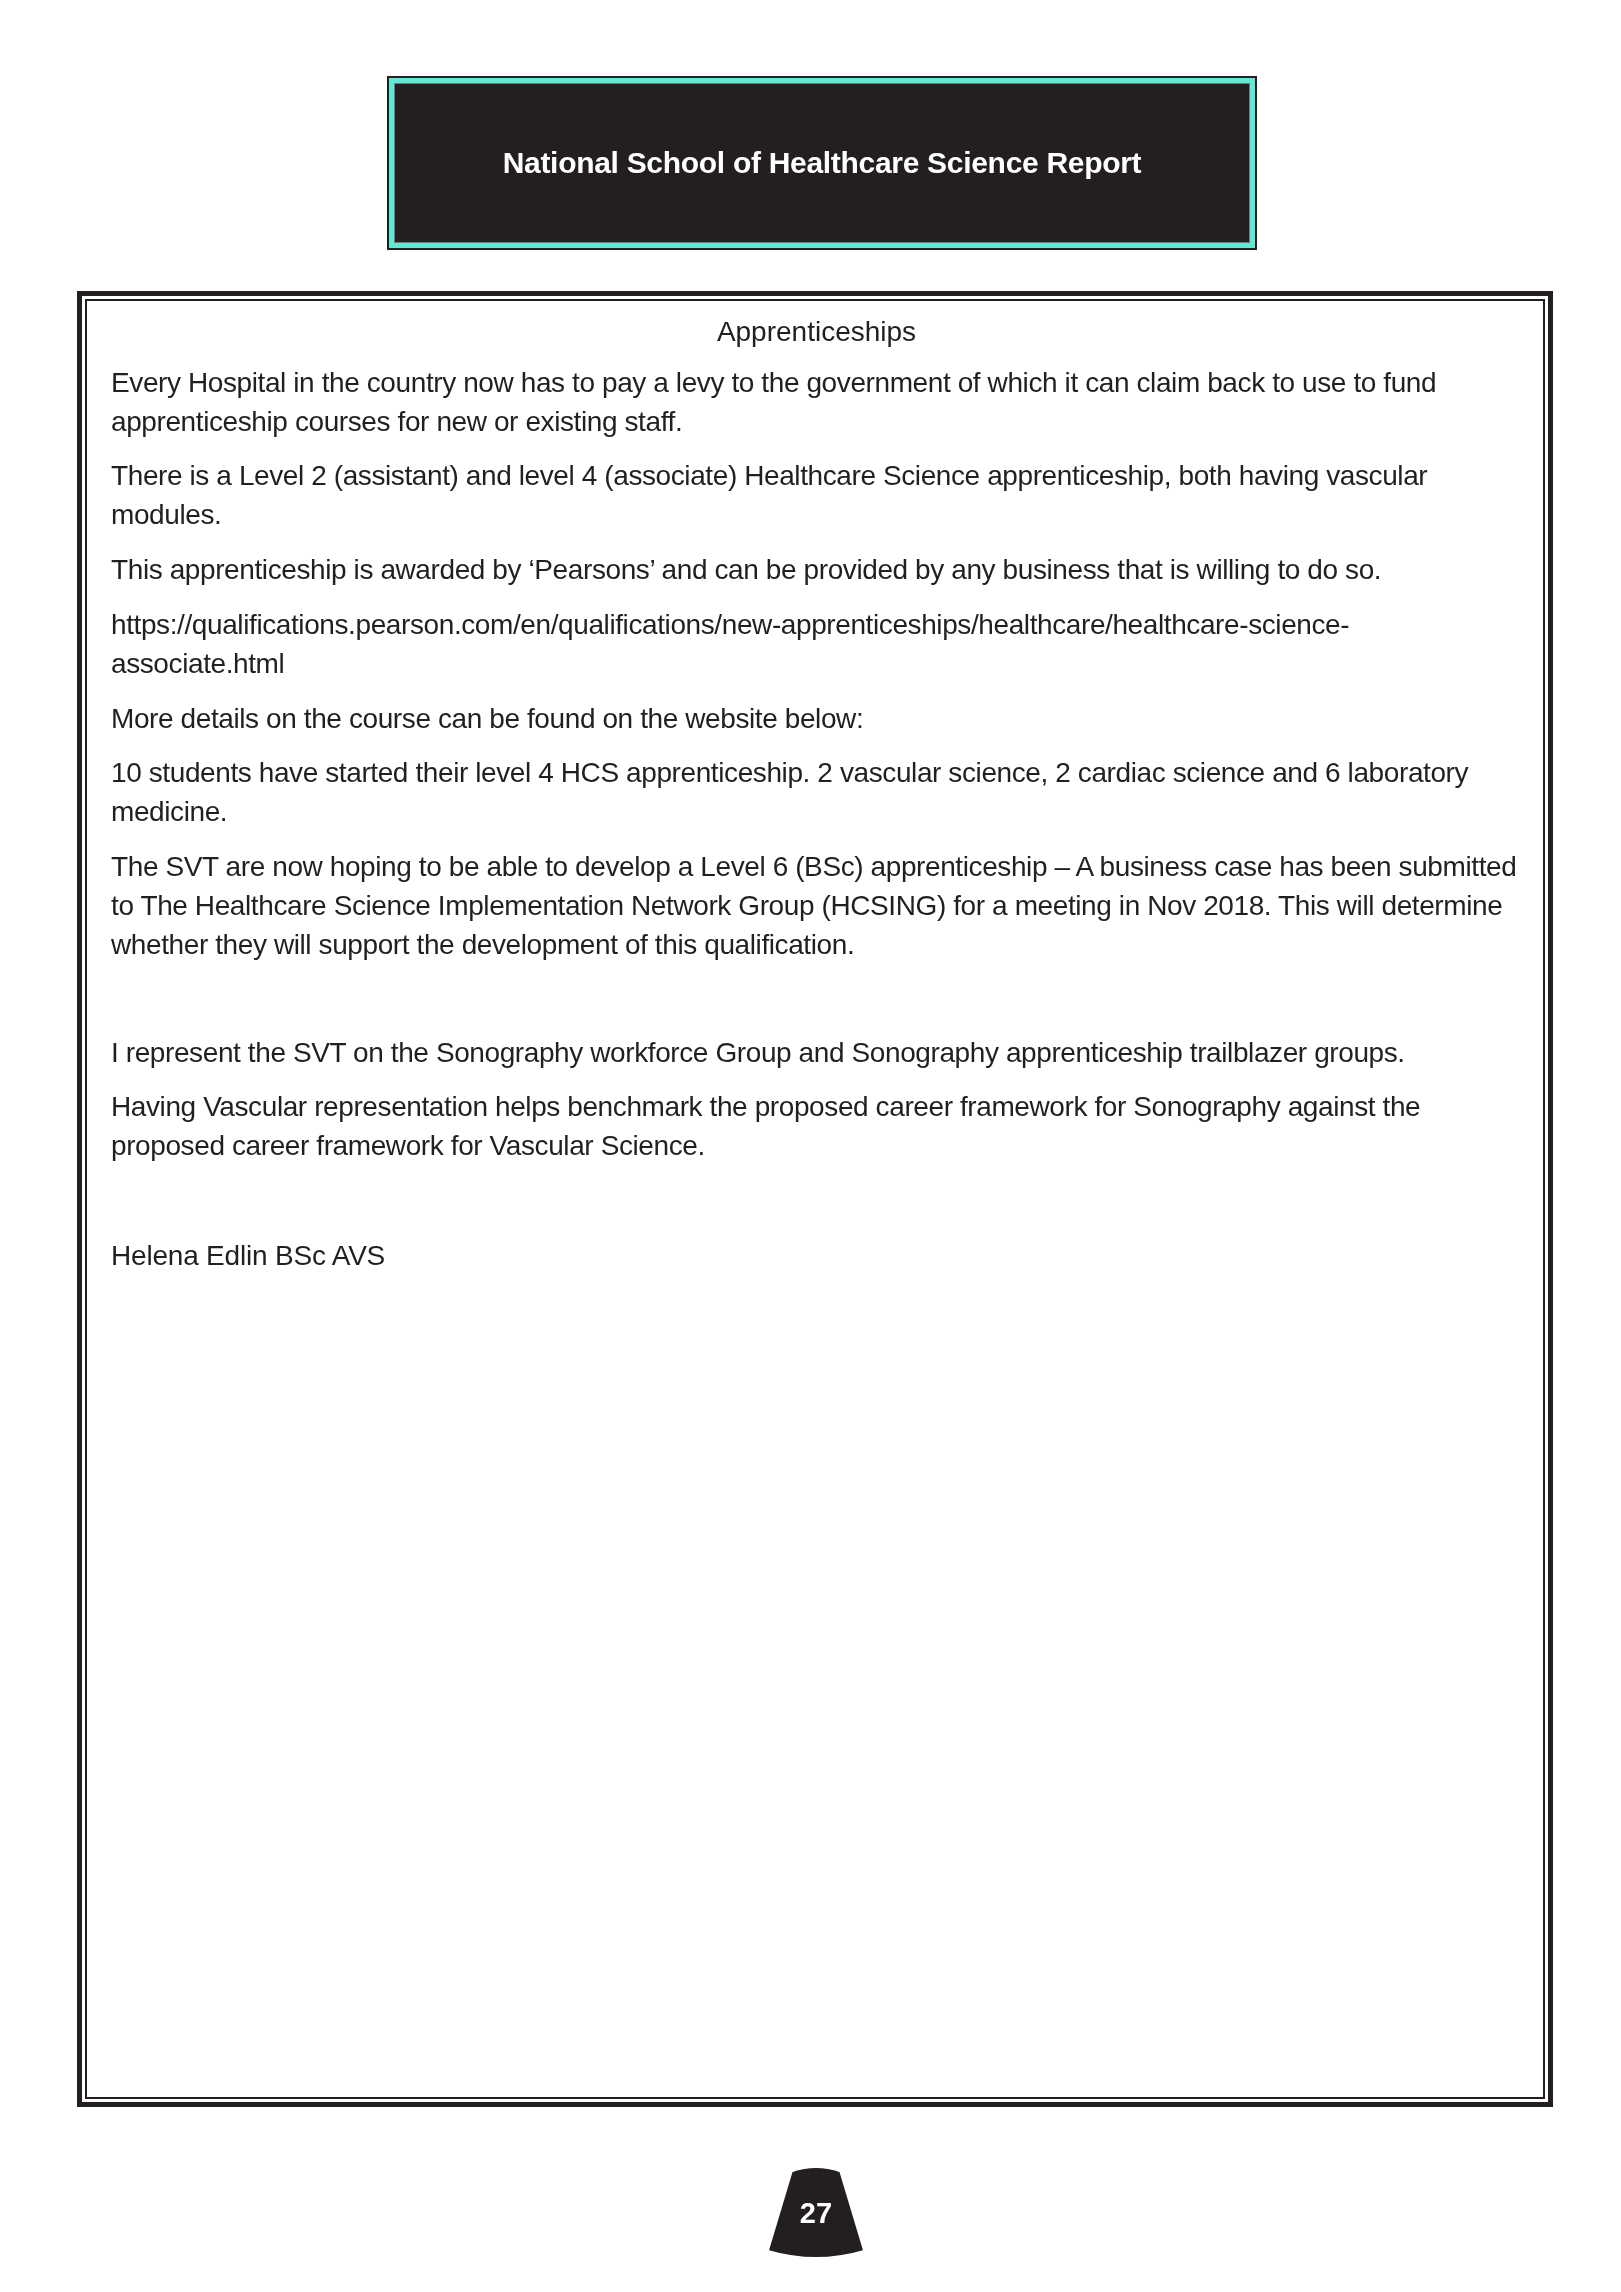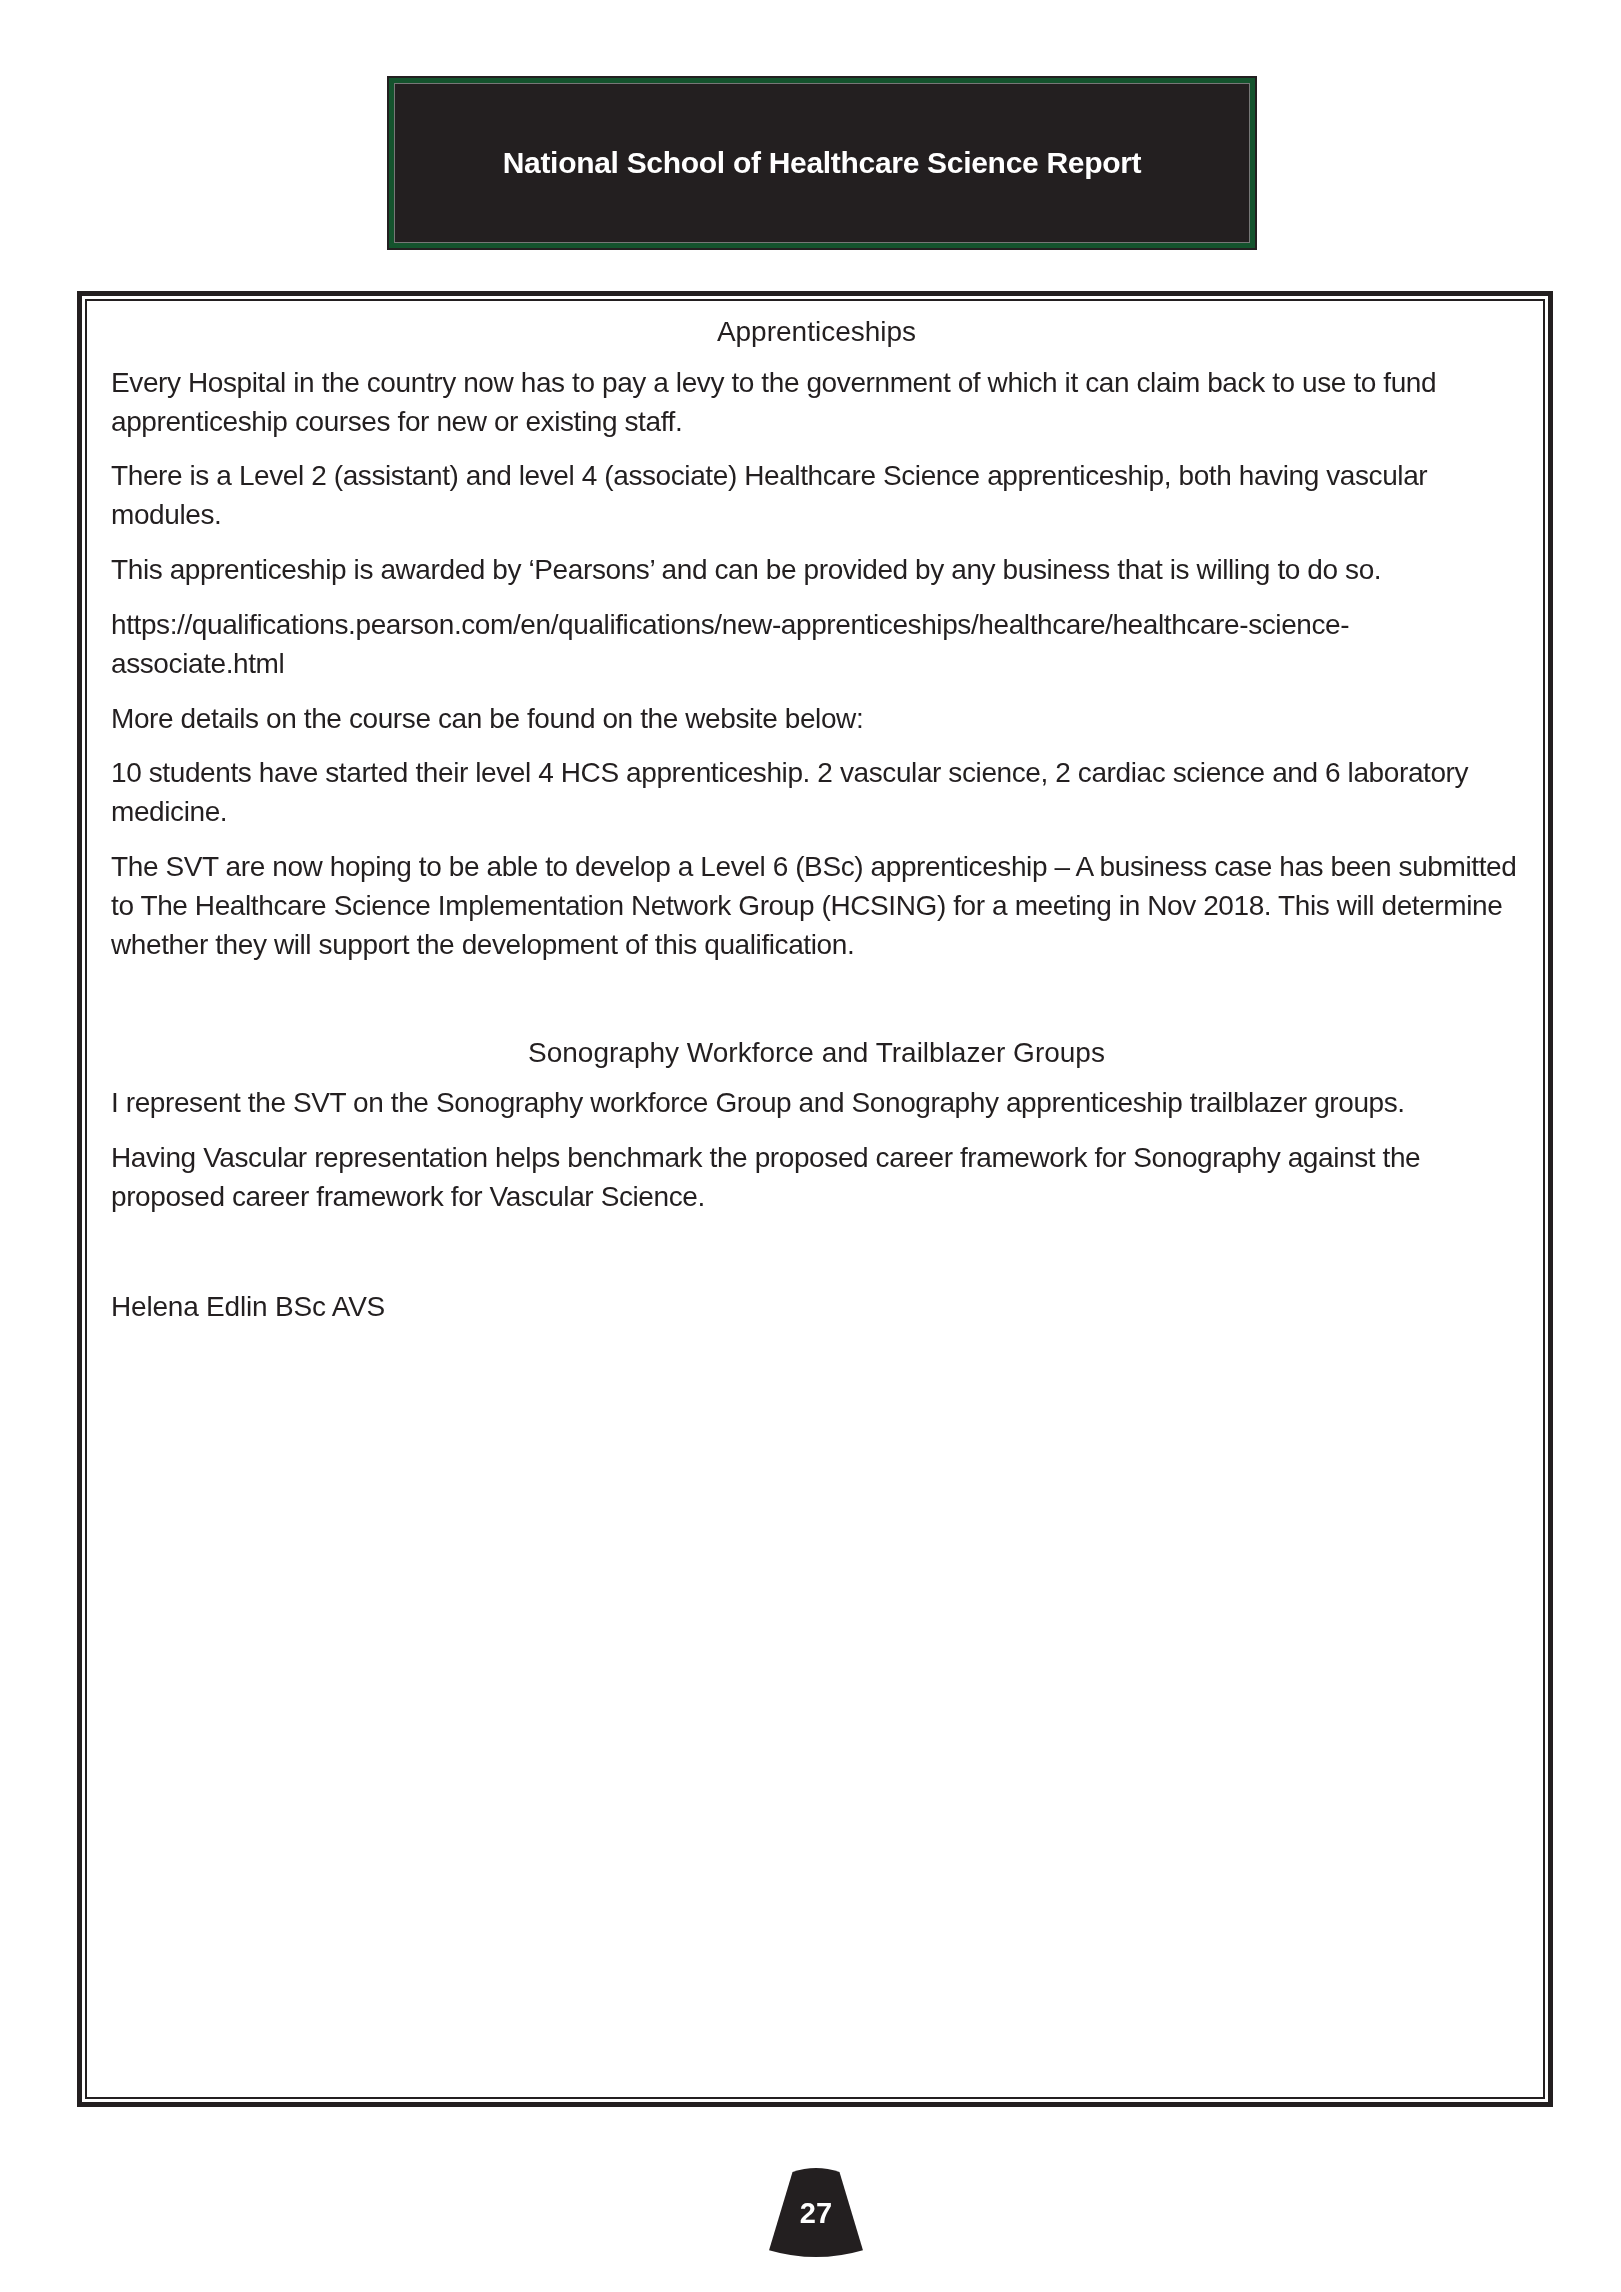--- a/index.html
+++ b/index.html
@@ -2,21 +2,21 @@
 <html><head>
   <meta charset="utf-8">
   <style>
     html, body { margin: 0; padding: 0; background: #ffffff; }
     body {
       width: 1621px; height: 2293px; position: relative; overflow: hidden;
       font-family: "Liberation Sans", sans-serif; color: #231f20;
     }
     .header-box {
       position: absolute; left: 387px; top: 76px; width: 870px; height: 174px;
-      box-sizing: border-box; background: #14532d;
+      box-sizing: border-box; background: #5eead4;
       border: 2.9px solid #231f20;
     }
     .header-inner {
       position: absolute; left: 4.9px; top: 4.9px; right: 4.9px; bottom: 4.9px;
       background: #231f20; border: 1px solid #777;
       display: flex; align-items: center; justify-content: center;
     }
     .header-title {
       color: #ffffff; font-weight: bold; font-size: 30px; letter-spacing: -0.3px;
     }
@@ -68,21 +68,20 @@
     <p class="para">This apprenticeship is awarded by ‘Pearsons’ and can be provided by any business that is willing to do so.</p>
     <p class="para">https://qualifications.pearson.com/en/qualifications/new-apprenticeships/healthcare/healthcare-science-associate.html</p>
     <p class="para">More details on the course can be found on the website below:</p>
     <p class="para">10 students have started their level 4 HCS apprenticeship. 2 vascular science, 2 cardiac science and 6 laboratory medicine.</p>
     <p class="para">The SVT are now hoping to be able to develop a Level 6 (BSc) apprenticeship –  A business case has been submitted to The Healthcare Science Implementation Network Group (HCSING) for a meeting in Nov 2018. This will determine whether they will support the development of this qualification.</p>
   </section>
 
   <div class="gap"></div>
 
   <section>
-    <h2 class="section-heading">Sonography Workforce and Trailblazer Groups</h2>
     <p class="para">I represent the SVT on the Sonography workforce Group and Sonography apprenticeship trailblazer groups.</p>
     <p class="para">Having Vascular representation helps benchmark the proposed career framework for Sonography against the proposed career framework for Vascular Science.</p>
   </section>
 
   <div class="gap2"></div>
 
   <p class="signature">Helena Edlin BSc AVS</p>
 </div>
 
 <div class="page-badge">

